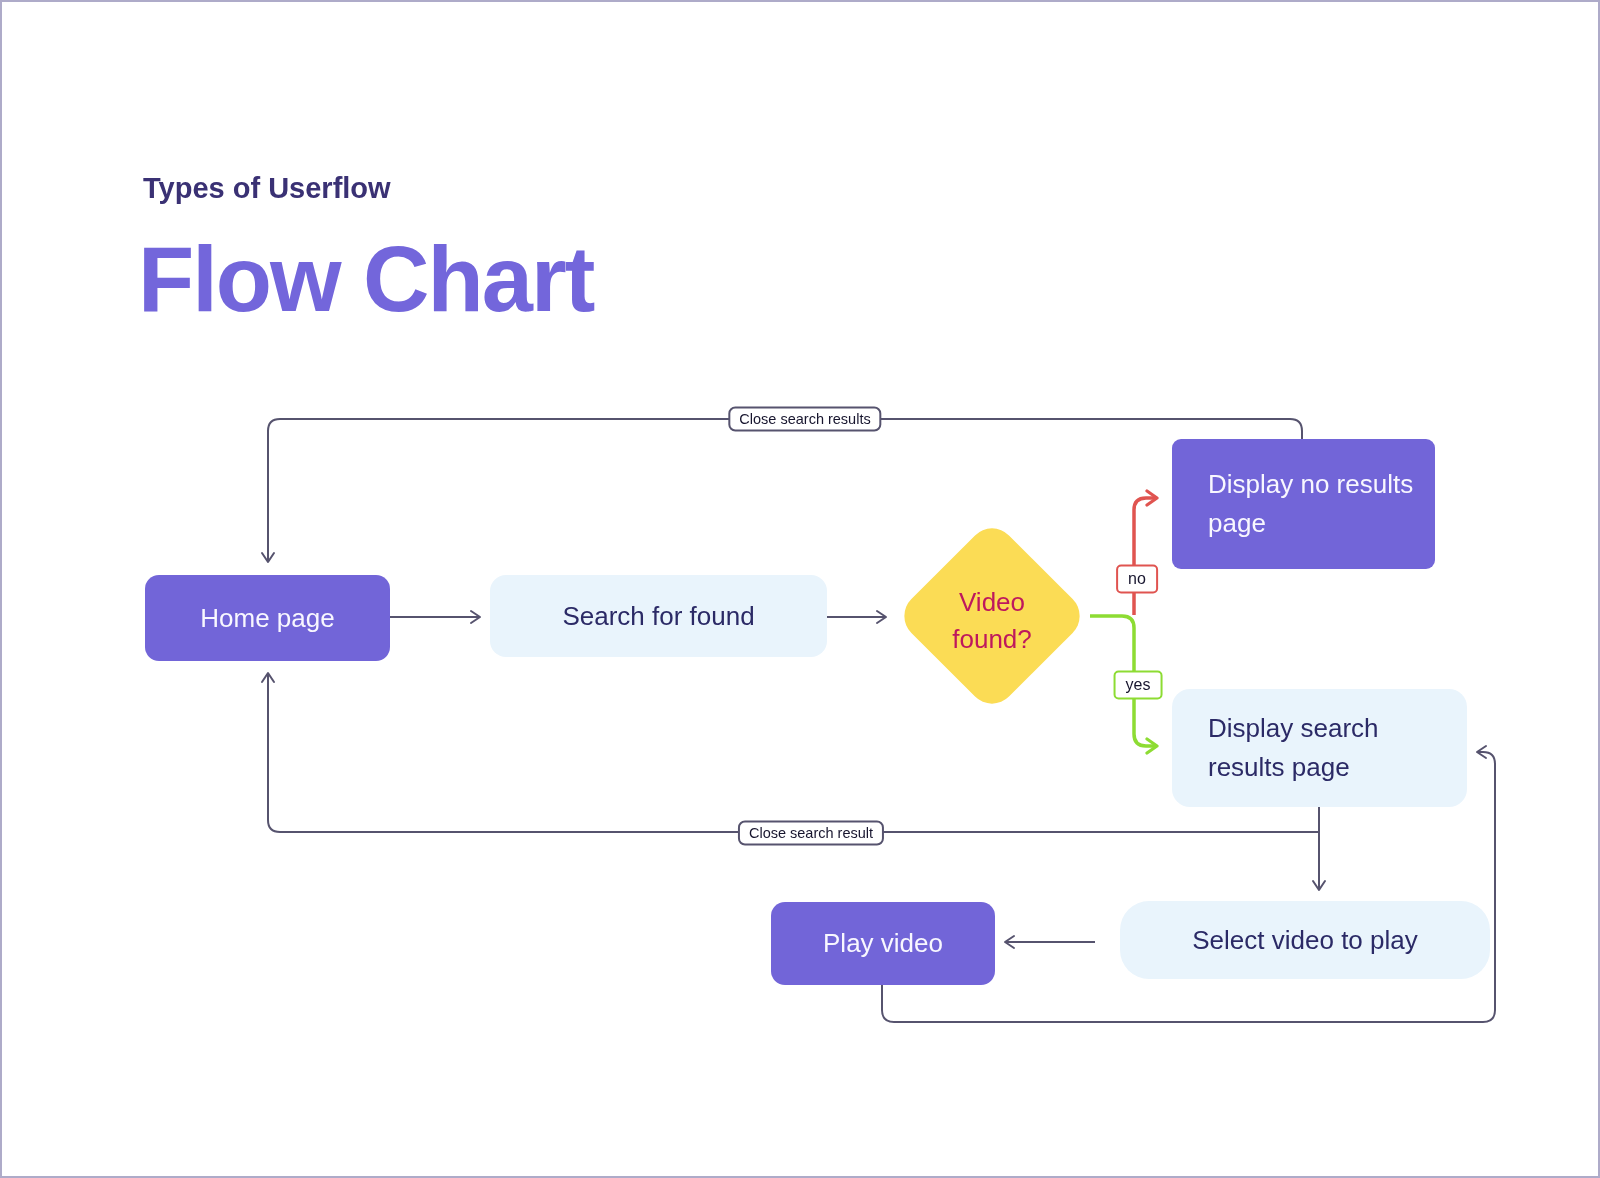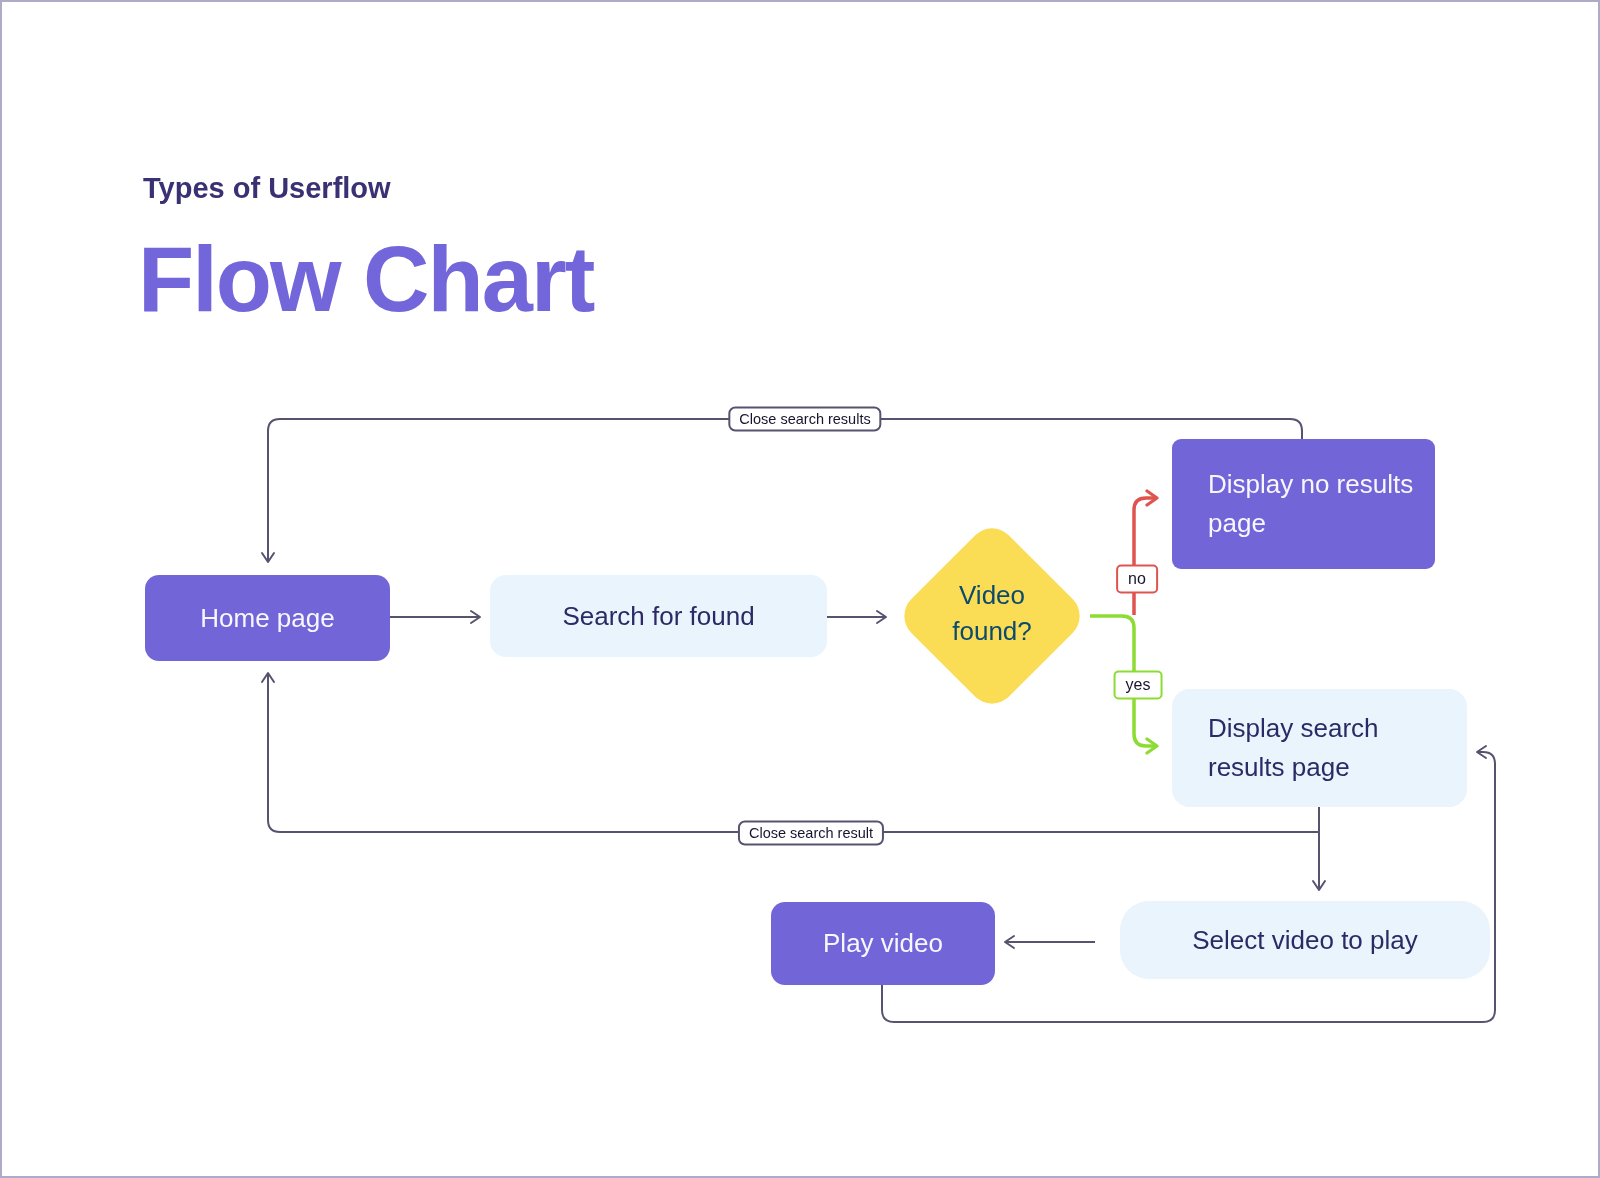--- a/index.html
+++ b/index.html
@@ -46,22 +46,22 @@
   
   #diamond-shape{
     position:absolute;z-index:2;
     left:921px;top:545px;width:138px;height:138px;
     background:#fbdc55;border-radius:24px;
     transform:rotate(45deg);
   }
   #diamond-label{
     position:absolute;z-index:2;
     left:920px;top:575px;width:140px;height:80px;
-    display:flex;align-items:flex-start;justify-content:center;text-align:center;
-    font-size:26px;font-weight:500;line-height:1.4;color:#0c4a6e;
+    display:flex;align-items:flex-end;justify-content:center;text-align:center;
+    font-size:26px;font-weight:500;line-height:1.4;color:#be185d;
   }
   
   .edge-label{
     position:absolute;z-index:3;
     transform:translate(-50%,-50%);
     background:#ffffff;border:2px solid #56536e;border-radius:7px;
     font-size:14.5px;color:#17152e;
     padding:2px 9px 3px 9px;white-space:nowrap;
   }
   .edge-label--red{border:2.5px solid #e05450;border-radius:5px;font-size:16px;padding:3px 10px 4px 10px;}

